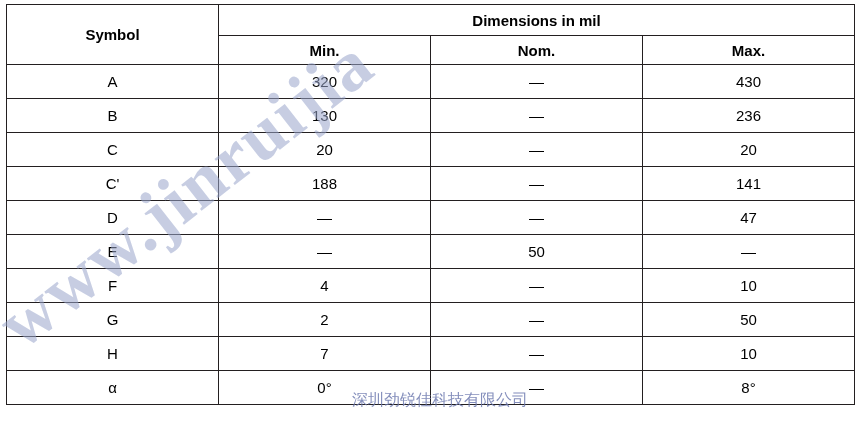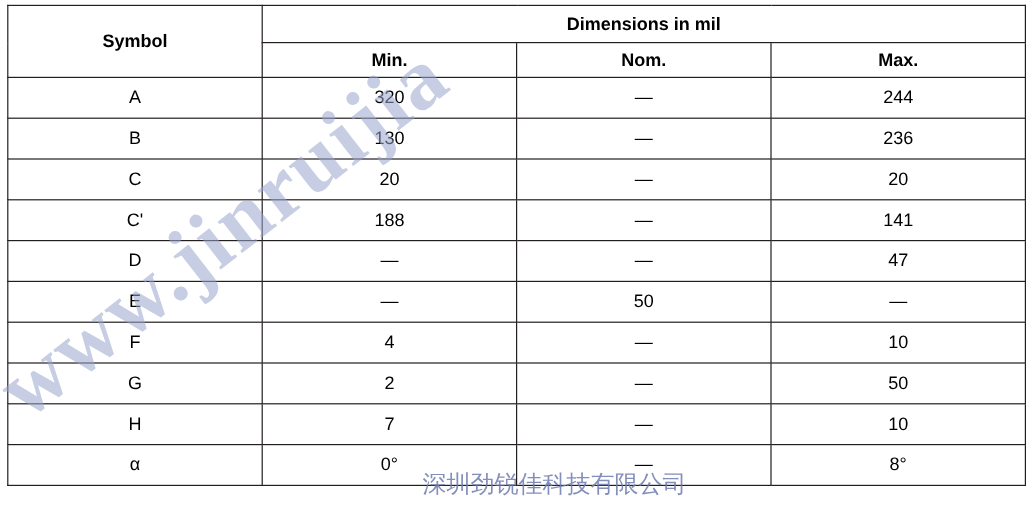--- a/index.html
+++ b/index.html
@@ -40,21 +40,21 @@
     left: -18px;
     top: 300px;
     transform: rotate(-38deg);
     transform-origin: left top;
   }
   #wm-company {
     position: absolute;
     left: 352px;
     top: 390px;
     font-family: "DejaVu Sans", sans-serif;
-    font-size: 20px;
+    font-size: 16px;
     color: #6f7bb0;
     opacity: 0.85;
     white-space: nowrap;
     z-index: 6;
     pointer-events: none;
   }
 
   
   #spec-table {
     position: absolute;
@@ -114,21 +114,21 @@
       <th class="hdr-sub">Min.</th>
       <th class="hdr-sub">Nom.</th>
       <th class="hdr-sub">Max.</th>
     </tr>
   </thead>
   <tbody>
     <tr>
       <td class="sym-cell">A</td>
       <td>320</td>
       <td class="dash">—</td>
-      <td>244</td>
+      <td>430</td>
     </tr>
     <tr>
       <td class="sym-cell">B</td>
       <td>130</td>
       <td class="dash">—</td>
       <td>236</td>
     </tr>
     <tr>
       <td class="sym-cell">C</td>
       <td>20</td>

